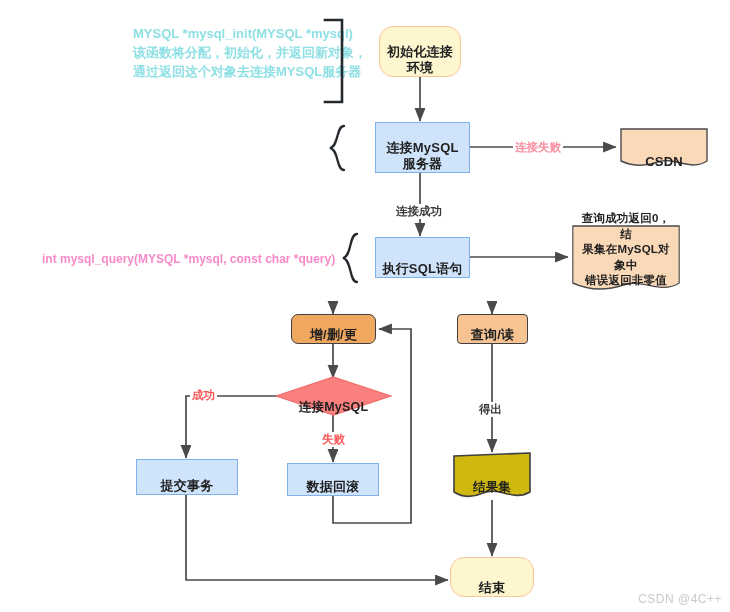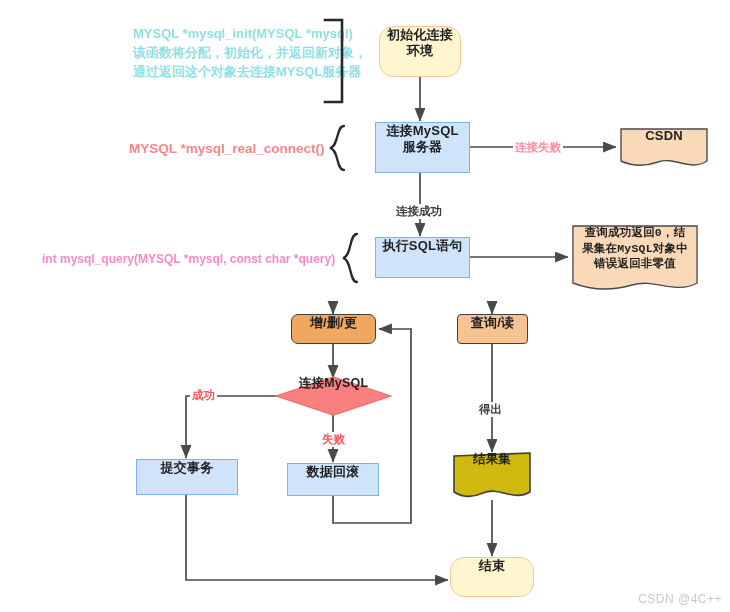--- a/index.html
+++ b/index.html
@@ -18,21 +18,21 @@
   #svg-layer {
     position: absolute;
     left: 0; top: 0;
     width: 730px;
     height: 612px;
   }
   .node {
     position: absolute;
     box-sizing: border-box;
     display: flex;
-    align-items: flex-start;
+    align-items: flex-end;
     justify-content: center;
     text-align: center;
     color: #1f1f1f;
     line-height: 1.25;
     font-weight: 700;
     letter-spacing: 0.2px;
     z-index: 3;
   }
   
   .term {
@@ -188,21 +188,20 @@
   </svg>
 
   <div class="anno anno-cyan" style="left:133px; top:25px;">MYSQL *mysql_init(MYSQL *mysql)
 该函数将分配，初始化，并返回新对象，
 通过返回这个对象去连接MYSQL服务器</div>
 
   <svg class="brace" style="left:322px; top:16px; width:26px; height:90px;" viewBox="0 0 26 90">
     <path d="M3,4 L20,4 L20,86 L3,86" stroke="#24292e" stroke-width="2.6" fill="none" stroke-linecap="square"></path>
   </svg>
 
-  <div class="anno anno-salmon" style="left:129px; top:139px;">MYSQL *mysql_real_connect()</div>
 
   <svg class="brace" style="left:327px; top:124px; width:22px; height:48px;" viewBox="0 0 22 48">
     <path d="M17,2 C9,2 12,22 3,24 C12,26 9,46 17,46" stroke="#24292e" stroke-width="2.3" fill="none" stroke-linecap="round"></path>
   </svg>
 
   <div class="anno anno-pink" style="left:42px; top:251px;">int mysql_query(MYSQL *mysql, const char *query)</div>
 
   <svg class="brace" style="left:340px; top:232px; width:22px; height:52px;" viewBox="0 0 22 52">
     <path d="M17,2 C9,2 12,24 3,26 C12,28 9,50 17,50" stroke="#24292e" stroke-width="2.3" fill="none" stroke-linecap="round"></path>
   </svg>
@@ -221,21 +220,21 @@
     <svg class="dshape" viewBox="0 0 88 42" preserveAspectRatio="none">
       <path d="M1,1 L87,1 L87,33 C70,44 55,28 38,34 C24,39 12,38 1,33 Z" fill="#fad9b8" stroke="#4a4a4a" stroke-width="1.4"></path>
     </svg>
     <span class="dtext" style="font-size:13px;">CSDN</span>
   </div>
 
   <div class="node proc-blue" style="left:375px; top:237px; width:95px; height:41px;">
     <span>执行SQL语句</span>
   </div>
 
-  <div class="node docnode" style="left:572px; top:225px; width:126px; height:70px;font-family:Liberation Mono, monospace;">
+  <div class="node docnode" style="left:572px; top:225px; width:108px; height:70px;">
     <svg class="dshape" viewBox="0 0 134 70" preserveAspectRatio="none">
       <path d="M1,1 L133,1 L133,58 C110,70 88,53 64,60 C42,66 20,65 1,58 Z" fill="#fad9b8" stroke="#4a4a4a" stroke-width="1.4"></path>
     </svg>
     <span class="dtext" style="white-space:pre-line; font-size:11.5px; line-height:1.35; margin-bottom:6px;">查询成功返回0，结
 果集在MySQL对象中
 错误返回非零值</span>
   </div>
 
   <div class="node oper-dark" style="left:291px; top:314px; width:85px; height:30px;">
     <span>增/删/更</span>

